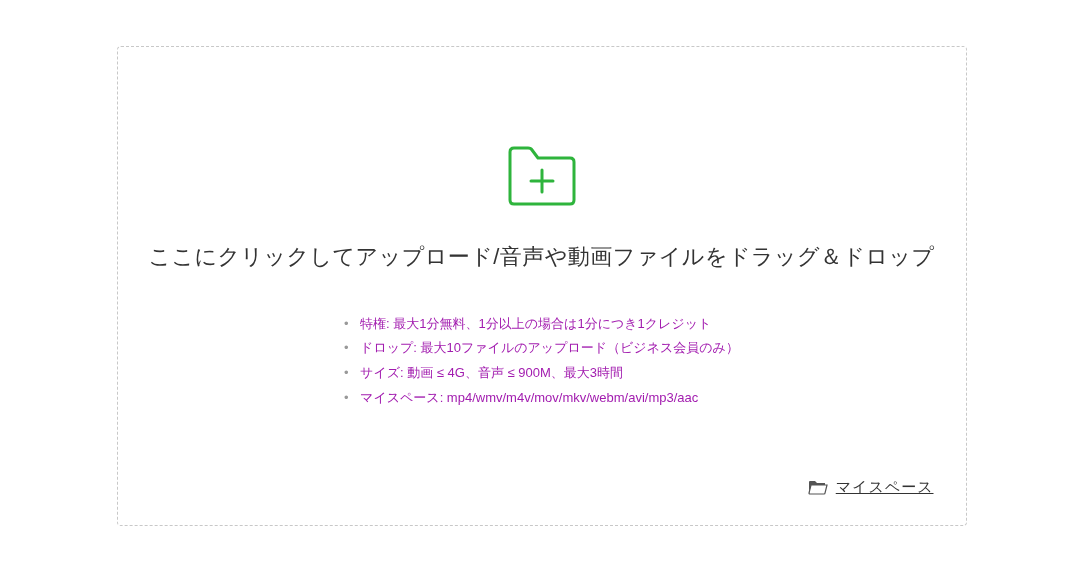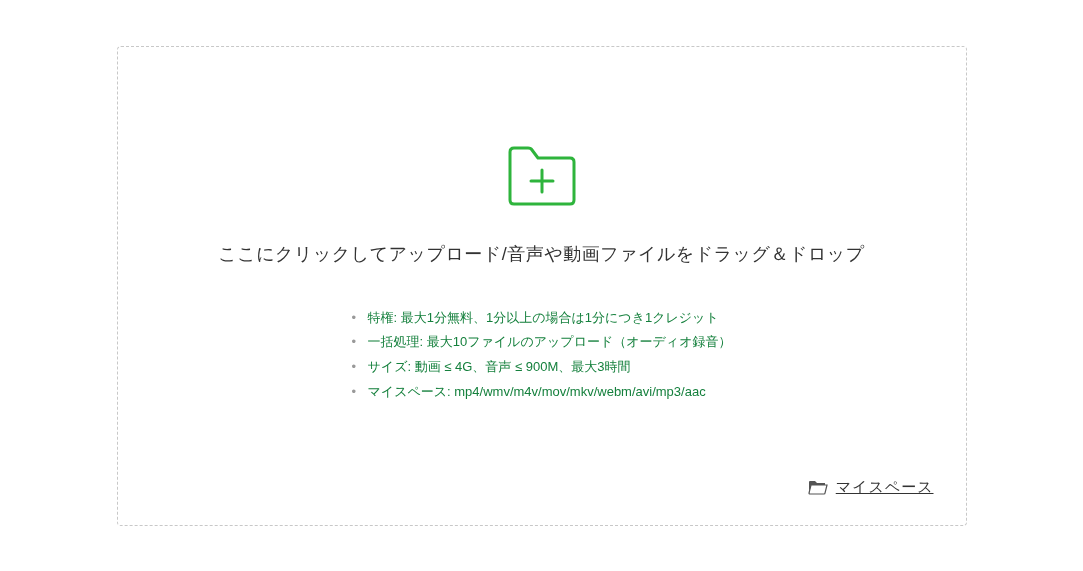--- a/index.html
+++ b/index.html
@@ -28,29 +28,29 @@
       padding-top: 95px;
     }
     .folder-icon-wrap {
       margin-bottom: 30px;
     }
     .folder-svg {
       width: 76px;
       height: 66px;
     }
     .upload-heading {
-      font-size: 18px;
+      font-size: 22px;
       color: #333;
       font-weight: 400;
       letter-spacing: 0.5px;
       margin-bottom: 40px;
     }
     .info-list {
       list-style: none;
-      color: #15803d;
+      color: #a21caf;
       font-size: 13px;
       line-height: 1.9;
     }
     .info-list li {
       position: relative;
       padding-left: 16px;
     }
     .info-list li::before {
       content: "•";
       position: absolute;
@@ -89,21 +89,21 @@
       <path d="M 6 14 L 6 58 Q 6 62 10 62 L 66 62 Q 70 62 70 58 L 70 20 Q 70 16 66 16 L 34 16 L 28 8 Q 27 6 24 6 L 10 6 Q 6 6 6 10 Z" stroke="#2eb43c" stroke-width="3" fill="none" stroke-linejoin="round"></path>
       <line x1="38" y1="28" x2="38" y2="50" stroke="#2eb43c" stroke-width="3" stroke-linecap="round"></line>
       <line x1="27" y1="39" x2="49" y2="39" stroke="#2eb43c" stroke-width="3" stroke-linecap="round"></line>
     </svg>
   </div>
 
   <div class="upload-heading">ここにクリックしてアップロード/音声や動画ファイルをドラッグ＆ドロップ</div>
 
   <ul class="info-list">
     <li>特権: 最大1分無料、1分以上の場合は1分につき1クレジット</li>
-    <li>一括処理: 最大10ファイルのアップロード（オーディオ録音）</li>
+    <li>ドロップ: 最大10ファイルのアップロード（ビジネス会員のみ）</li>
     <li>サイズ: 動画 ≤ 4G、音声 ≤ 900M、最大3時間</li>
     <li>マイスペース: mp4/wmv/m4v/mov/mkv/webm/avi/mp3/aac</li>
   </ul>
 
   <div class="bottom-actions">
     <div class="action-link">
       <span class="icon">
         <svg width="20" height="16" viewBox="0 0 20 16" fill="#555">
           <path d="M2 2 L7 2 L9 4 L17 4 L17 6 L3 6 L1 14 L2 14 Q1 14 1 13 L1 3 Q1 2 2 2 Z"></path>
           <path d="M3 6 L19 6 L17 14 Q17 15 16 15 L2 15 Q1 15 1 14 Z" fill="none" stroke="#555" stroke-width="1.2"></path>

